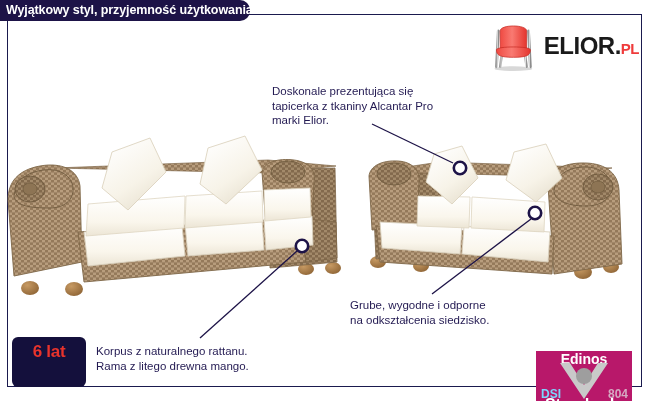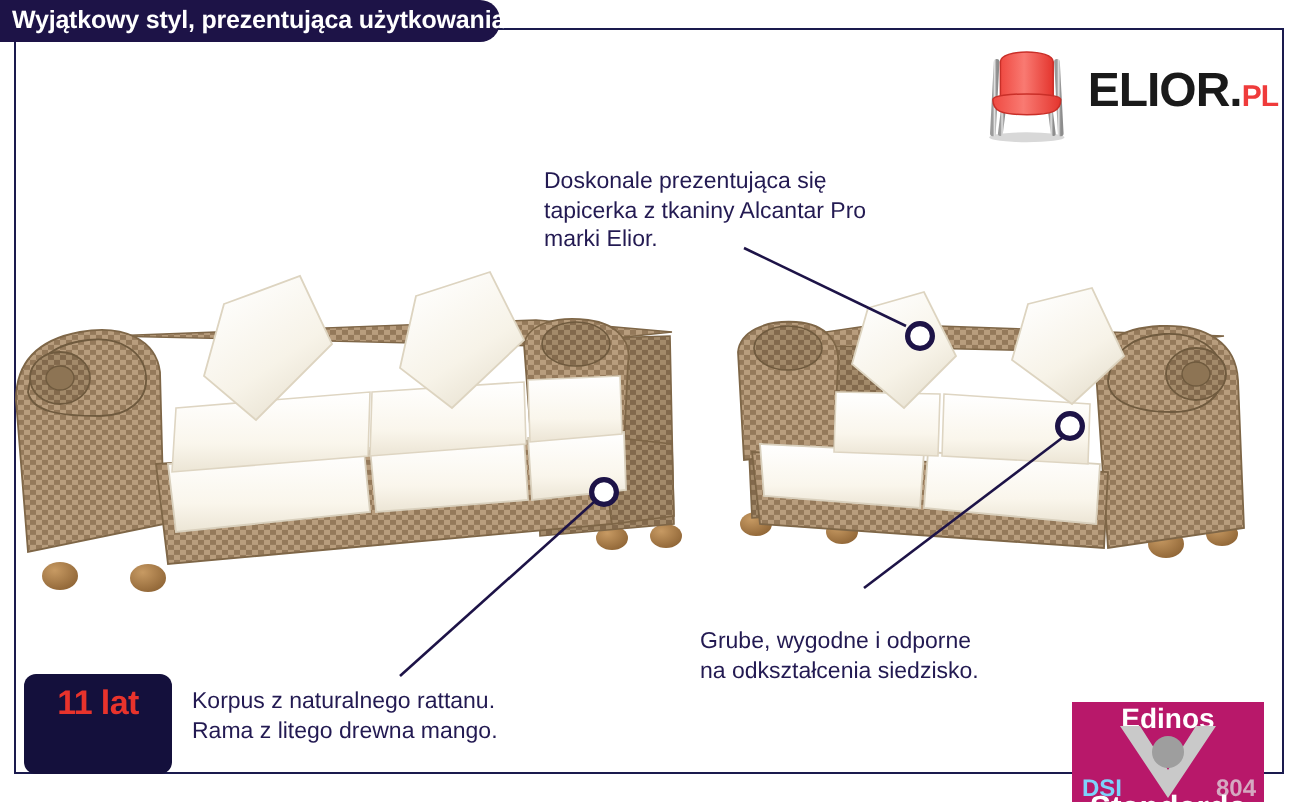--- a/index.html
+++ b/index.html
@@ -61,21 +61,21 @@
   .anno{
     position:absolute;
     color:#231a52;
     font-weight:normal;
     font-size:11.5px;
     line-height:14.5px;
     white-space:pre-line;
     z-index:5;
   }
   #anno-top{left:272px;top:84px;width:250px;}
-  #anno-right{left:350px;top:298px;width:215px;margin-top:16px;}
+  #anno-right{left:350px;top:298px;width:215px;}
   #anno-left{left:96px;top:344px;width:230px;}
 
   
   .warranty{
     position:absolute;left:12px;top:337px;
     width:74px;height:50px;
     background:#14103c;
     border-radius:6px;
     text-align:center;
     z-index:5;
@@ -242,21 +242,21 @@
 
     <line x1="531" y1="219" x2="432" y2="294" stroke="#1d1347" stroke-width="1.3"></line>
 
     <line x1="297" y1="251" x2="200" y2="338" stroke="#1d1347" stroke-width="1.3"></line>
 
     <circle cx="460" cy="168" r="6.2" fill="#ffffff" stroke="#1d1347" stroke-width="2.6"></circle>
     <circle cx="535" cy="213" r="6.2" fill="#ffffff" stroke="#1d1347" stroke-width="2.6"></circle>
     <circle cx="302" cy="246" r="6.2" fill="#ffffff" stroke="#1d1347" stroke-width="2.6"></circle>
   </svg>
 
-  <div class="banner">Wyjątkowy styl, prezentująca użytkowania!</div>
+  <div class="banner">Wyjątkowy styl, przyjemność użytkowania!</div>
 
   <div class="logo">
     <svg class="logo-chair" viewBox="0 0 56 56" xmlns="http://www.w3.org/2000/svg">
       <defs>
         <linearGradient id="chG" x1="0" y1="0" x2="1" y2="0">
           <stop offset="0%" stop-color="#ef4a42"></stop>
           <stop offset="45%" stop-color="#f97a72"></stop>
           <stop offset="100%" stop-color="#e4352e"></stop>
         </linearGradient>
         <linearGradient id="legG" x1="0" y1="0" x2="1" y2="0">
@@ -287,21 +287,21 @@
 
   <div class="anno" id="anno-top">Doskonale prezentująca się
 tapicerka z tkaniny Alcantar Pro
 marki Elior.</div>
   <div class="anno" id="anno-right">Grube, wygodne i odporne
 na odkształcenia siedzisko.</div>
   <div class="anno" id="anno-left">Korpus z naturalnego rattanu.
 Rama z litego drewna mango.</div>
 
   <div class="warranty">
-    <div class="w1">11 lat</div>
+    <div class="w1">6 lat</div>
   </div>
 
   <div class="edinos">
     <div class="ed-title">Edinos</div>
     <svg class="ed-v" viewBox="0 0 52 36" xmlns="http://www.w3.org/2000/svg">
       <path d="M2,0 L26,36 L50,0 L40,0 L26,22 L12,0 Z" fill="#c9c9c9"></path>
       <circle cx="26" cy="13" r="8" fill="#9e9e9e"></circle>
     </svg>
     <div class="ed-dsi">DSI</div>
     <div class="ed-804">804</div>

